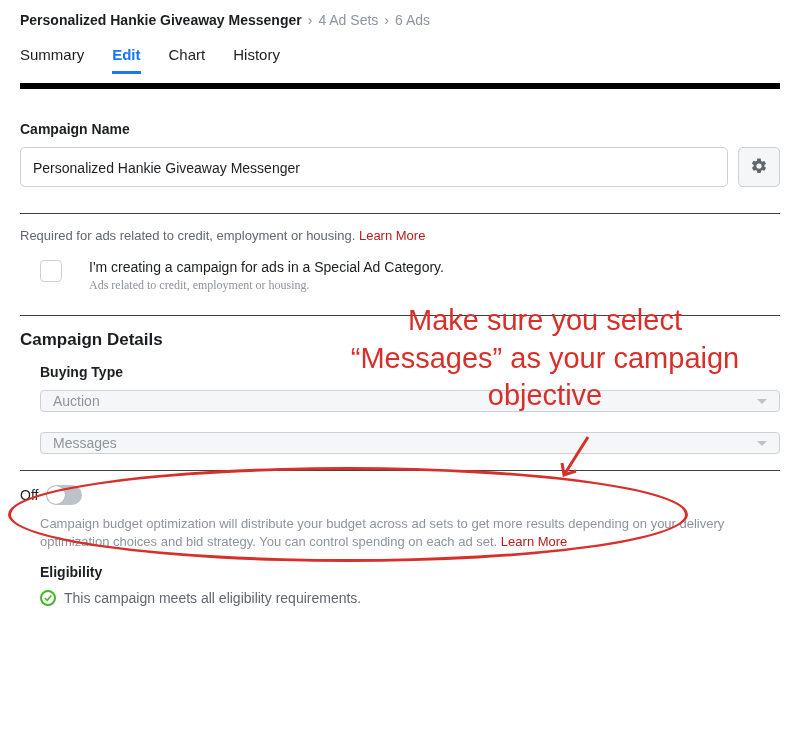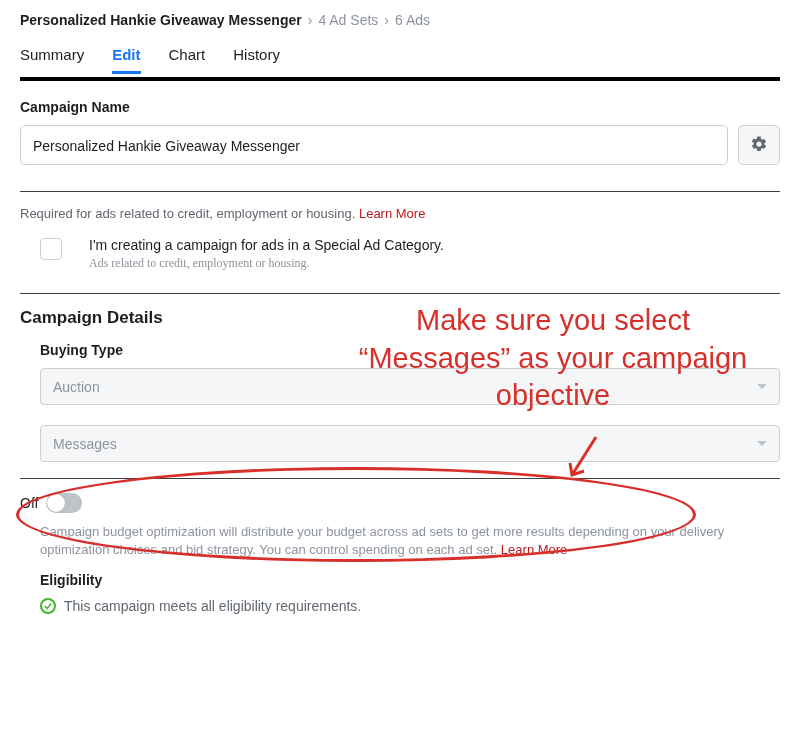--- a/index.html
+++ b/index.html
@@ -22,23 +22,23 @@
     margin-bottom: 14px;
   }
   .breadcrumb .bc-current { font-weight: 700; color: #1c1e21; }
   .breadcrumb .bc-sep { color: #8d949e; }
   .breadcrumb .bc-link { color: #8d949e; cursor: pointer; }
 
   
   .tabs {
     display: flex;
     gap: 28px;
-    border-bottom: 4px solid #000000;
-    padding-bottom: 4px;
-    margin-bottom: 18px;
+    border-bottom: 6px solid #000000;
+    padding-bottom: 10px;
+    margin-bottom: 32px;
   }
   .tab {
     padding: 4px 0 10px 0;
     font-size: 15px;
     color: #1c1e21;
     cursor: pointer;
     position: relative;
   }
   .tab.active {
     color: #1877f2;
@@ -129,21 +129,21 @@
 
   .sub-field-label {
     font-weight: 700;
     font-size: 14px;
     color: #1c1e21;
     margin-bottom: 10px;
     padding-left: 20px;
   }
   .select-box {
     margin-left: 20px;
-    height: 37px;
+    height: 22px;
     border: 1px solid #ccd0d5;
     border-radius: 4px;
     background: #f5f6f7;
     display: flex;
     align-items: center;
     justify-content: space-between;
     padding: 0 12px;
     color: #8d949e;
     font-size: 14px;
     cursor: default;
@@ -323,20 +323,20 @@
     <span class="elig-icon">
       <svg viewBox="0 0 10 10">
           <polyline points="1,5 4,8 9,2" fill="none" stroke="#42b72a" stroke-width="2"></polyline>
         </svg>
     </span>
     <span>This campaign meets all eligibility requirements.</span>
   </div>
 
 </div>
 
-<div class="annotation" style="left:8px;top:0;width:660px;height:743px;">
+<div class="annotation" style="left:0;top:0;width:660px;height:743px;">
   <div class="anno-text">Make sure you select “Messages” as your campaign objective</div>
   <svg class="anno-arrow" width="40" height="50">
     <line x1="30" y1="2" x2="6" y2="40" stroke="#d7302b" stroke-width="3"></line>
     <polyline points="4,28 6,40 18,36" fill="none" stroke="#d7302b" stroke-width="3"></polyline>
   </svg>
   <div class="anno-ellipse"></div>
 </div>
 
 </body></html>

